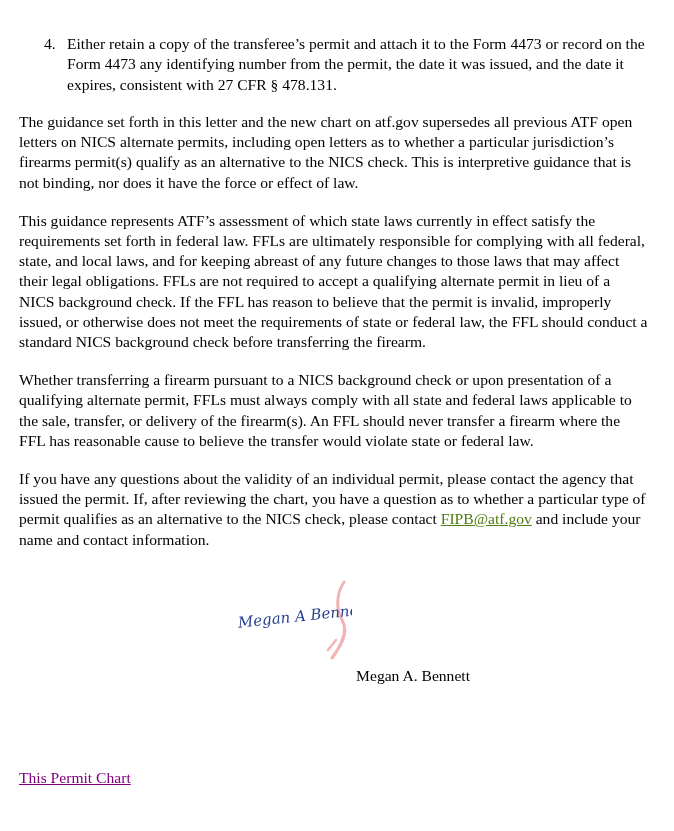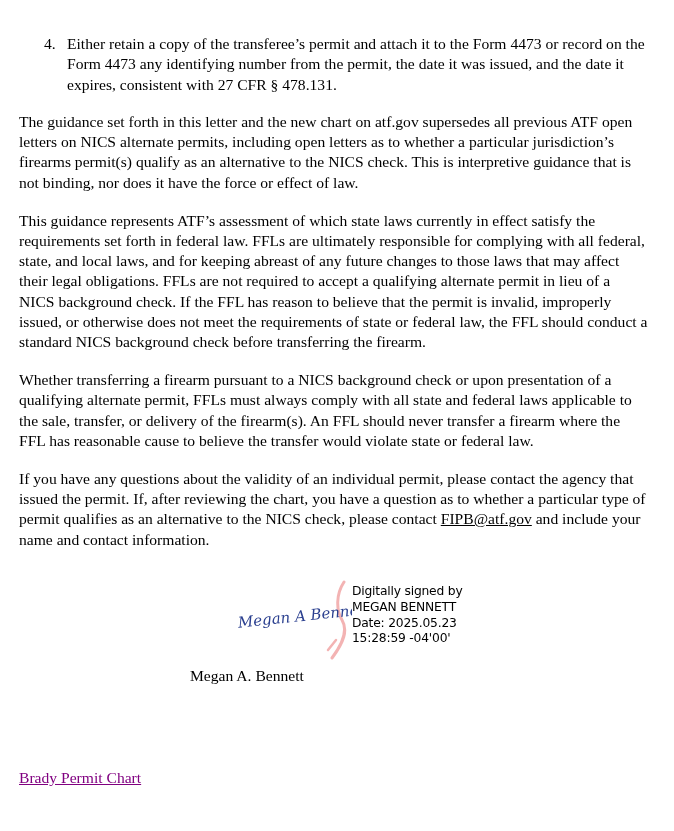--- a/index.html
+++ b/index.html
@@ -5,32 +5,32 @@
     html, body { margin: 0; padding: 0; background: #ffffff; }
     body {
       width: 674px; height: 831px; position: relative; overflow: hidden;
       font-family: "Liberation Serif", "DejaVu Serif", serif;
       font-size: 15.6px; color: #000000; line-height: 20.3px;
     }
     .page { position: absolute; left: 19px; top: 34px; width: 630px; }
     .list-item { position: relative; padding-left: 48px; margin: 0 0 17px 0; }
     .list-num { position: absolute; left: 25px; top: 0; }
     p.para { margin: 0 0 17.5px 0; }
-    a.email { color: #000000; }
+    a.email { color: #4d7c0f; }
     a.attach { color: #800080; text-decoration: underline; }
 
     .sig-block { position: absolute; left: 232px; top: 580px; width: 260px; height: 82px; }
     .sig-mark { position: absolute; left: 0; top: 0; width: 120px; height: 82px; }
     .sig-text {
       position: absolute; left: 120px; top: 4px;
       font-family: "DejaVu Sans", "Liberation Sans", sans-serif;
       font-size: 12.3px; line-height: 15.8px; color: #000;
       letter-spacing: -0.2px;
     }
-    .signer { position: absolute; left: 190px; top: 665px; width: 280px; text-align: left; line-height: 21px; }
+    .signer { position: absolute; left: 190px; top: 665px; width: 280px; text-align: right; line-height: 21px; }
     .attachment { position: absolute; left: 19px; top: 767px; line-height: 22px; }
   </style>
 </head>
 <body>
 
 <div class="page">
   <div class="list-item">
     <span class="list-num">4.</span>
     <span>Either retain a copy of the transferee’s permit and attach it to the Form 4473 or record on the Form 4473 any identifying number from the permit, the date it was issued, and the date it expires, consistent with 27 CFR § 478.131.</span>
   </div>
@@ -45,27 +45,21 @@
 </div>
 
 <div class="sig-block">
   <svg class="sig-mark" viewBox="0 0 120 82">
 
     <path d="M112 2 C104 14,104 30,110 40 C116 50,112 62,100 78" fill="none" stroke="#f3b3b3" stroke-width="3" stroke-linecap="round"></path>
     <path d="M96 70 L104 60" fill="none" stroke="#f3b3b3" stroke-width="2.5" stroke-linecap="round"></path>
 
     <text x="6" y="42" transform="rotate(-6 60 40)" font-family="DejaVu Serif, serif" font-style="italic" font-size="15" fill="#2a3f8f">Megan A Bennett</text>
   </svg>
-  <div class="sig-text">
-    <div>Digitally signed by</div>
-    <div>MEGAN BENNETT</div>
-    <div>Date: 2025.05.23</div>
-    <div>15:28:59 -04'00'</div>
-  </div>
 </div>
 
 <div class="signer">
   <div>Megan A. Bennett</div>
 </div>
 
 <div class="attachment">
-  <a class="attach" href="#">Brady Permit Chart</a>
+  <a class="attach" href="#">This Permit Chart</a>
 </div>
 
 </body></html>

